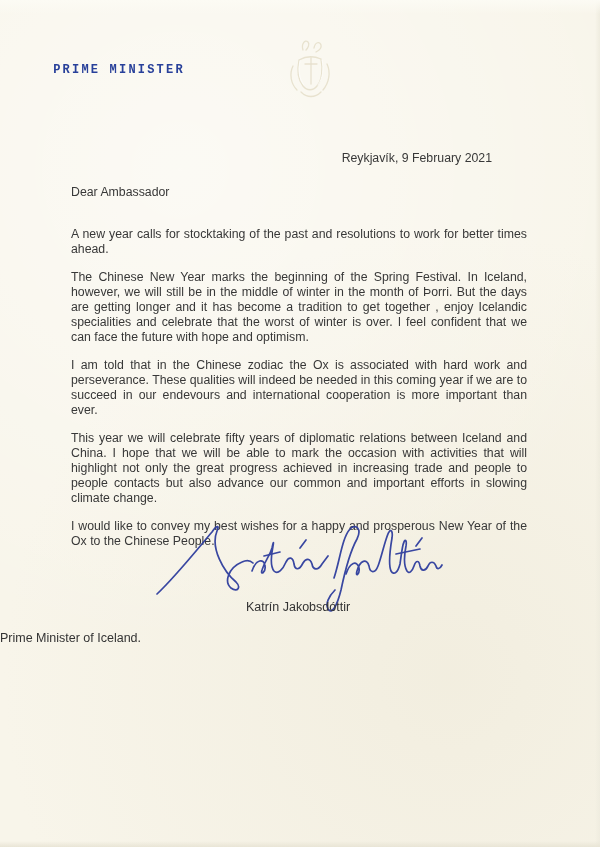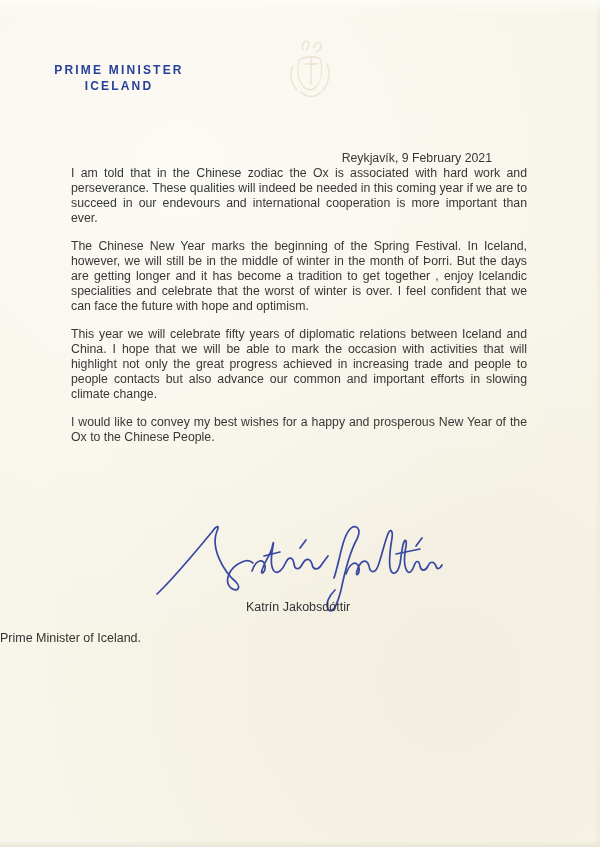--- a/index.html
+++ b/index.html
@@ -18,21 +18,21 @@
       linear-gradient(270deg, #efecdf 0%, rgba(239,236,223,0) 5px),
       radial-gradient(circle at 30% 20%, rgba(255,255,255,.5), rgba(255,255,255,0) 60%),
       radial-gradient(circle at 75% 80%, rgba(238,233,216,.6), rgba(238,233,216,0) 55%),
       #f8f5ea;
     color:#383838;
   }
   
   .letterhead{
     position:absolute; left:50px; top:62px; width:138px;
     text-align:center;
-    font-family:Liberation Sans, sans-serif;
+    font-family:Liberation Mono, monospace;
     font-size:12px; line-height:16px;
     letter-spacing:2.2px;
     color:#28409a;
     font-weight:600;
   }
   
   .seal{
     position:absolute; left:281px; top:36px; width:58px; height:68px;
     opacity:.75; filter:blur(.4px);
   }
@@ -60,21 +60,20 @@
     text-align:left; font-size:12.5px; color:#333;
   }
 </style>
 </head>
 <body>
 
 <div class="page">
 
   <header class="letterhead">
     <div>PRIME MINISTER</div>
-    <div>ICELAND</div>
   </header>
 
   <div class="seal">
     <svg width="58" height="68" viewBox="0 0 58 68">
       <g fill="none" stroke="rgba(196,182,140,0.45)" stroke-width="1.3" stroke-linecap="round">
         <path d="M22,14 C20,8 24,3 27,6 C29,8 27,12 25,14"></path>
         <path d="M33,12 C34,6 39,5 40,9 C41,13 37,15 35,16"></path>
         <path d="M18,24 C16,34 17,44 22,50 C26,55 32,55 36,50 C41,44 42,33 40,23 C33,20 25,20 18,24 Z"></path>
         <path d="M24,28 L36,28 M30,22 L30,48"></path>
         <path d="M12,30 C8,38 10,48 16,54"></path>
@@ -83,22 +82,24 @@
       </g>
       <g fill="none" stroke="rgba(255,255,255,0.8)" stroke-width="1" stroke-linecap="round">
         <path d="M19,25 C17,34 18,43 23,49"></path>
         <path d="M41,24 C43,33 42,42 37,49"></path>
       </g>
     </svg>
   </div>
 
   <main class="letter-body">
     <div class="dateline">Reykjavík, 9 February 2021</div>
+    <div class="salutation">Dear Ambassador</div>
+    <p class="first">A new year calls for stocktaking of the past and resolutions to work for better times ahead.</p>
+    <p>The Chinese New Year marks the beginning of the Spring Festival.  In Iceland, however, we will still be in the middle of winter in the month of Þorri.  But the days are getting longer and it has become a tradition to get together , enjoy Icelandic specialities and celebrate that the worst of winter is over.  I feel confident that we can face the future with hope and optimism.</p>
     <p>I am told that in the Chinese zodiac the Ox is associated with hard work and perseverance.  These qualities will indeed be needed in this coming year if we are to succeed in our endevours and  international cooperation is more important than ever.</p>
-    <p>The Chinese New Year marks the beginning of the Spring Festival.  In Iceland, however, we will still be in the middle of winter in the month of Þorri.  But the days are getting longer and it has become a tradition to get together , enjoy Icelandic specialities and celebrate that the worst of winter is over.  I feel confident that we can face the future with hope and optimism.</p>
     <p>This year we will celebrate fifty years of diplomatic relations between Iceland and China.  I hope that we will be able to mark the occasion with activities that will highlight not only the great progress achieved in increasing trade and people to people contacts but also advance our common and important efforts in slowing climate change.</p>
     <p>I would like to convey my best wishes for a happy and prosperous New Year of the Ox to the Chinese People.</p>
   </main>
 
   <div class="signature-block">
     <svg class="signature-svg" width="300" height="105" viewBox="0 0 300 105">
       <g fill="none" stroke="#2f3e9e" stroke-width="1.7" stroke-linecap="round" stroke-linejoin="round" opacity="0.95">
 
         <path d="M9,78 C28,60 52,30 64,16 C68,10 72,8 69,15 C62,32 76,56 88,66 C93,71 90,77 83,72 C76,66 80,52 94,46 C98,44 102,44 105,47"></path>
 

